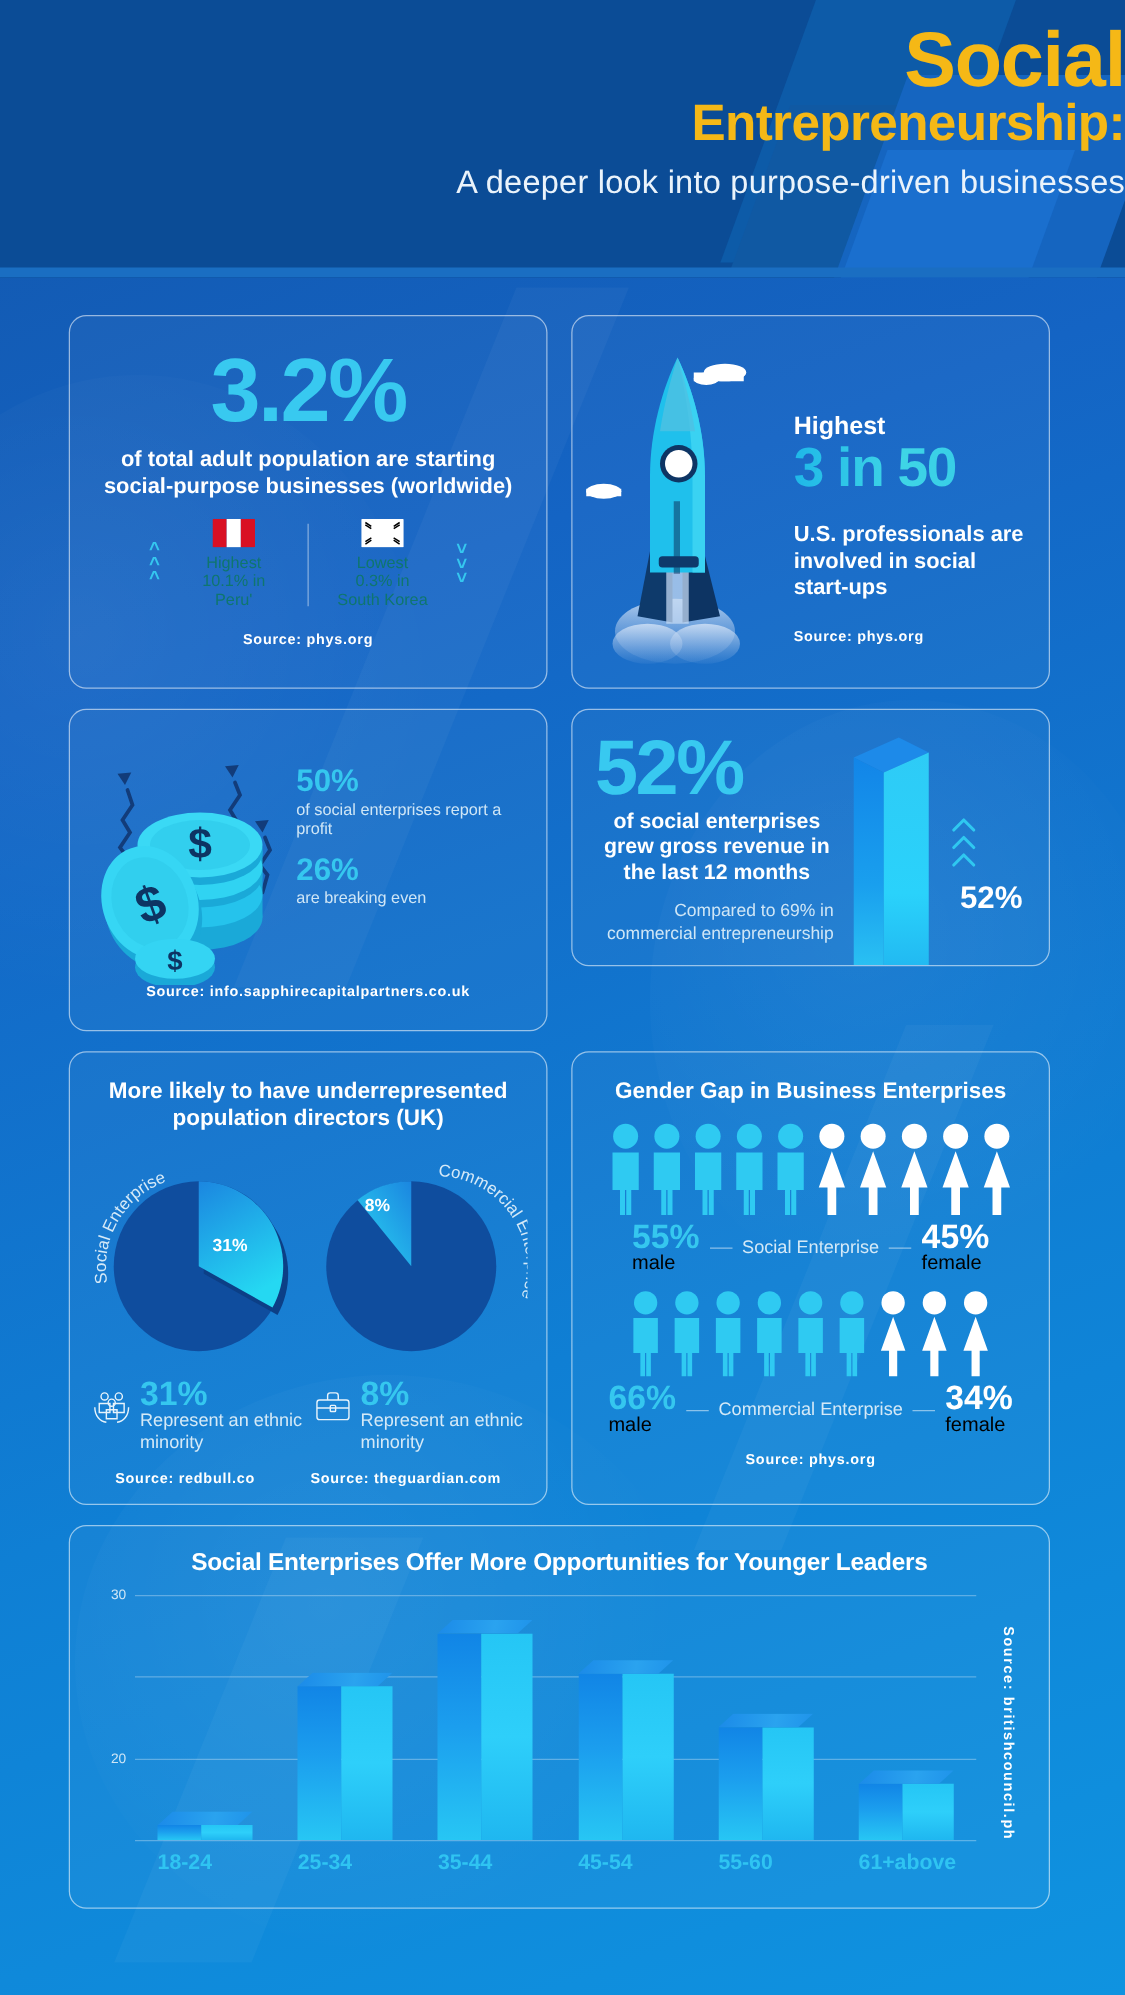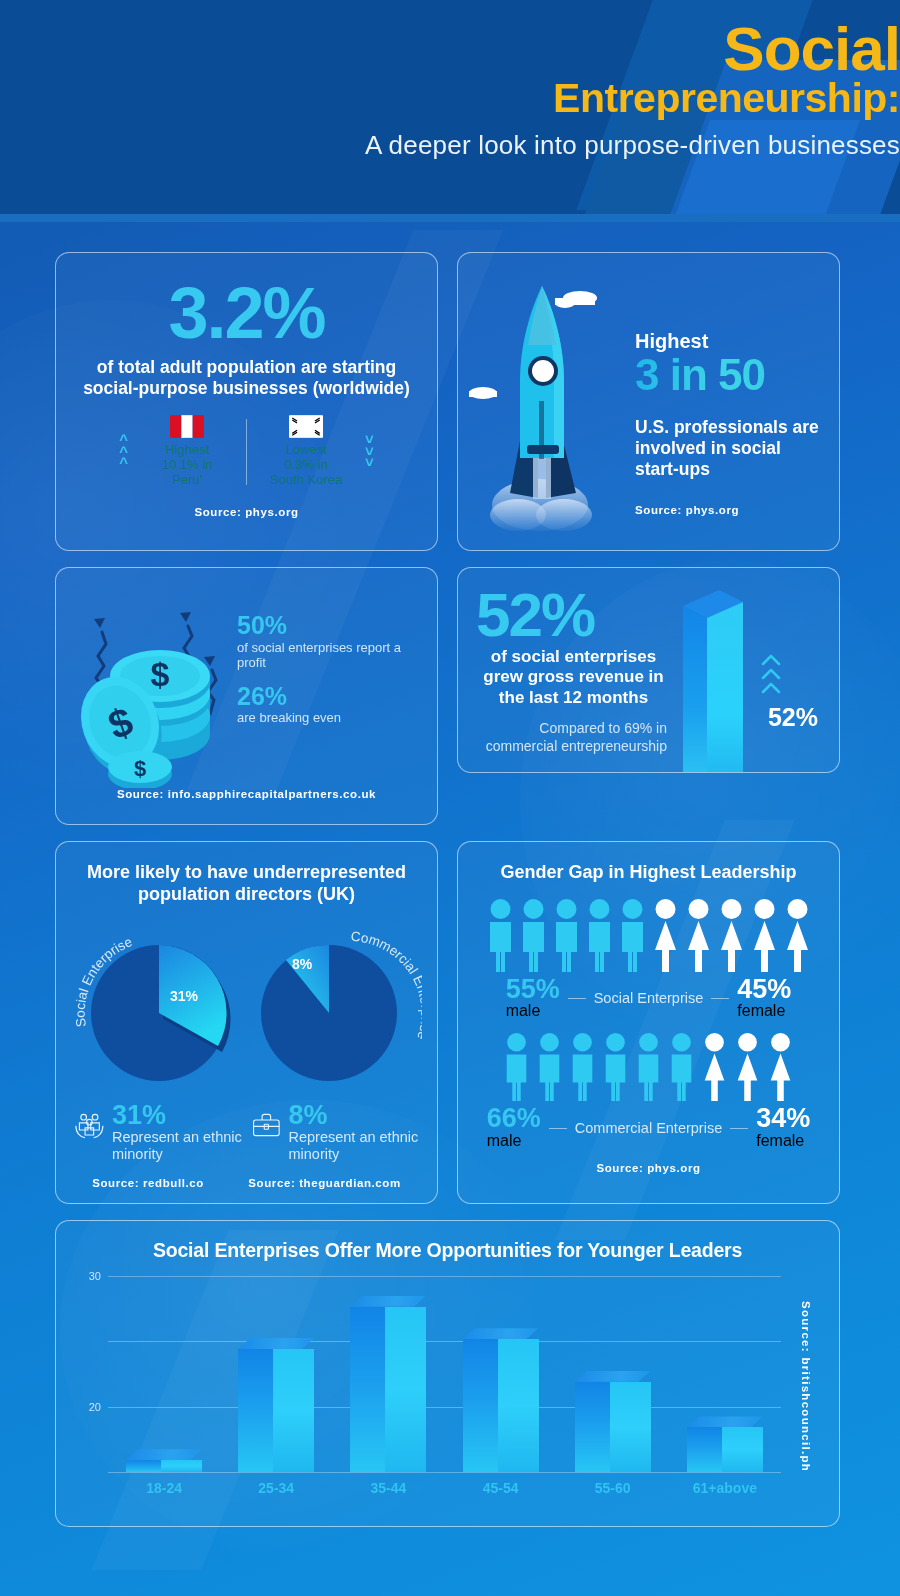--- a/index.html
+++ b/index.html
@@ -187,21 +187,21 @@
   .bar-faces { display: flex; height: calc(100% - 11px); }
   .bar-left {
     width: 46%;
     background: linear-gradient(180deg, #1185e6 0%, #1b9eee 45%, #27c6f4 100%);
   }
   .bar-right {
     width: 54%;
     background: linear-gradient(180deg, #25c6f5 0%, #2ecffa 50%, #1fb7f0 100%);
   }
   .xlabels { display: flex; justify-content: space-around; margin-left: 36px; margin-right: 8px; margin-top: 8px; }
-  .xlab { width: 76px; text-align: center; font-size: 14px; font-weight: 700; color: #2fc4f2; }
+  .xlab { width: 76px; font-size: 17px; font-weight: 700; color: #2fc4f2; }
 </style>
 </head>
 <body>
 
 <div class="bg-deco">
   <div class="bg-blob" style="left:-120px; top:300px; width:460px; height:520px;"></div>
   <div class="bg-blob" style="left:520px; top:560px; width:420px; height:480px;"></div>
   <div class="bg-blob" style="left:60px; top:1100px; width:500px; height:460px;"></div>
   <div class="bg-slash" style="left:300px; top:230px; width:90px; height:560px;"></div>
   <div class="bg-slash" style="left:640px; top:820px; width:70px; height:420px;"></div>
@@ -472,21 +472,21 @@
         </div>
       </div>
     </div>
     <div class="src-row">
       <div class="source">Source: redbull.co</div>
       <div class="source">Source: theguardian.com</div>
     </div>
   </div>
 
   <div class="card c6">
-    <div class="c6-title">Gender Gap in Highest Leadership</div>
+    <div class="c6-title">Gender Gap in Business Enterprises</div>
 
     <div class="people-row">
       <svg width="29" height="75" viewBox="0 0 29 75">
           <circle cx="14.5" cy="11" r="10" fill="#2fcaf2"></circle>
           <path d="M4 24 h21 v30 h-6 v20 h-4 v-20 h-1 v20 h-4 v-20 h-6 z" fill="#2fcaf2"></path>
         </svg>
       <svg width="29" height="75" viewBox="0 0 29 75">
           <circle cx="14.5" cy="11" r="10" fill="#2fcaf2"></circle>
           <path d="M4 24 h21 v30 h-6 v20 h-4 v-20 h-1 v20 h-4 v-20 h-6 z" fill="#2fcaf2"></path>
         </svg>

